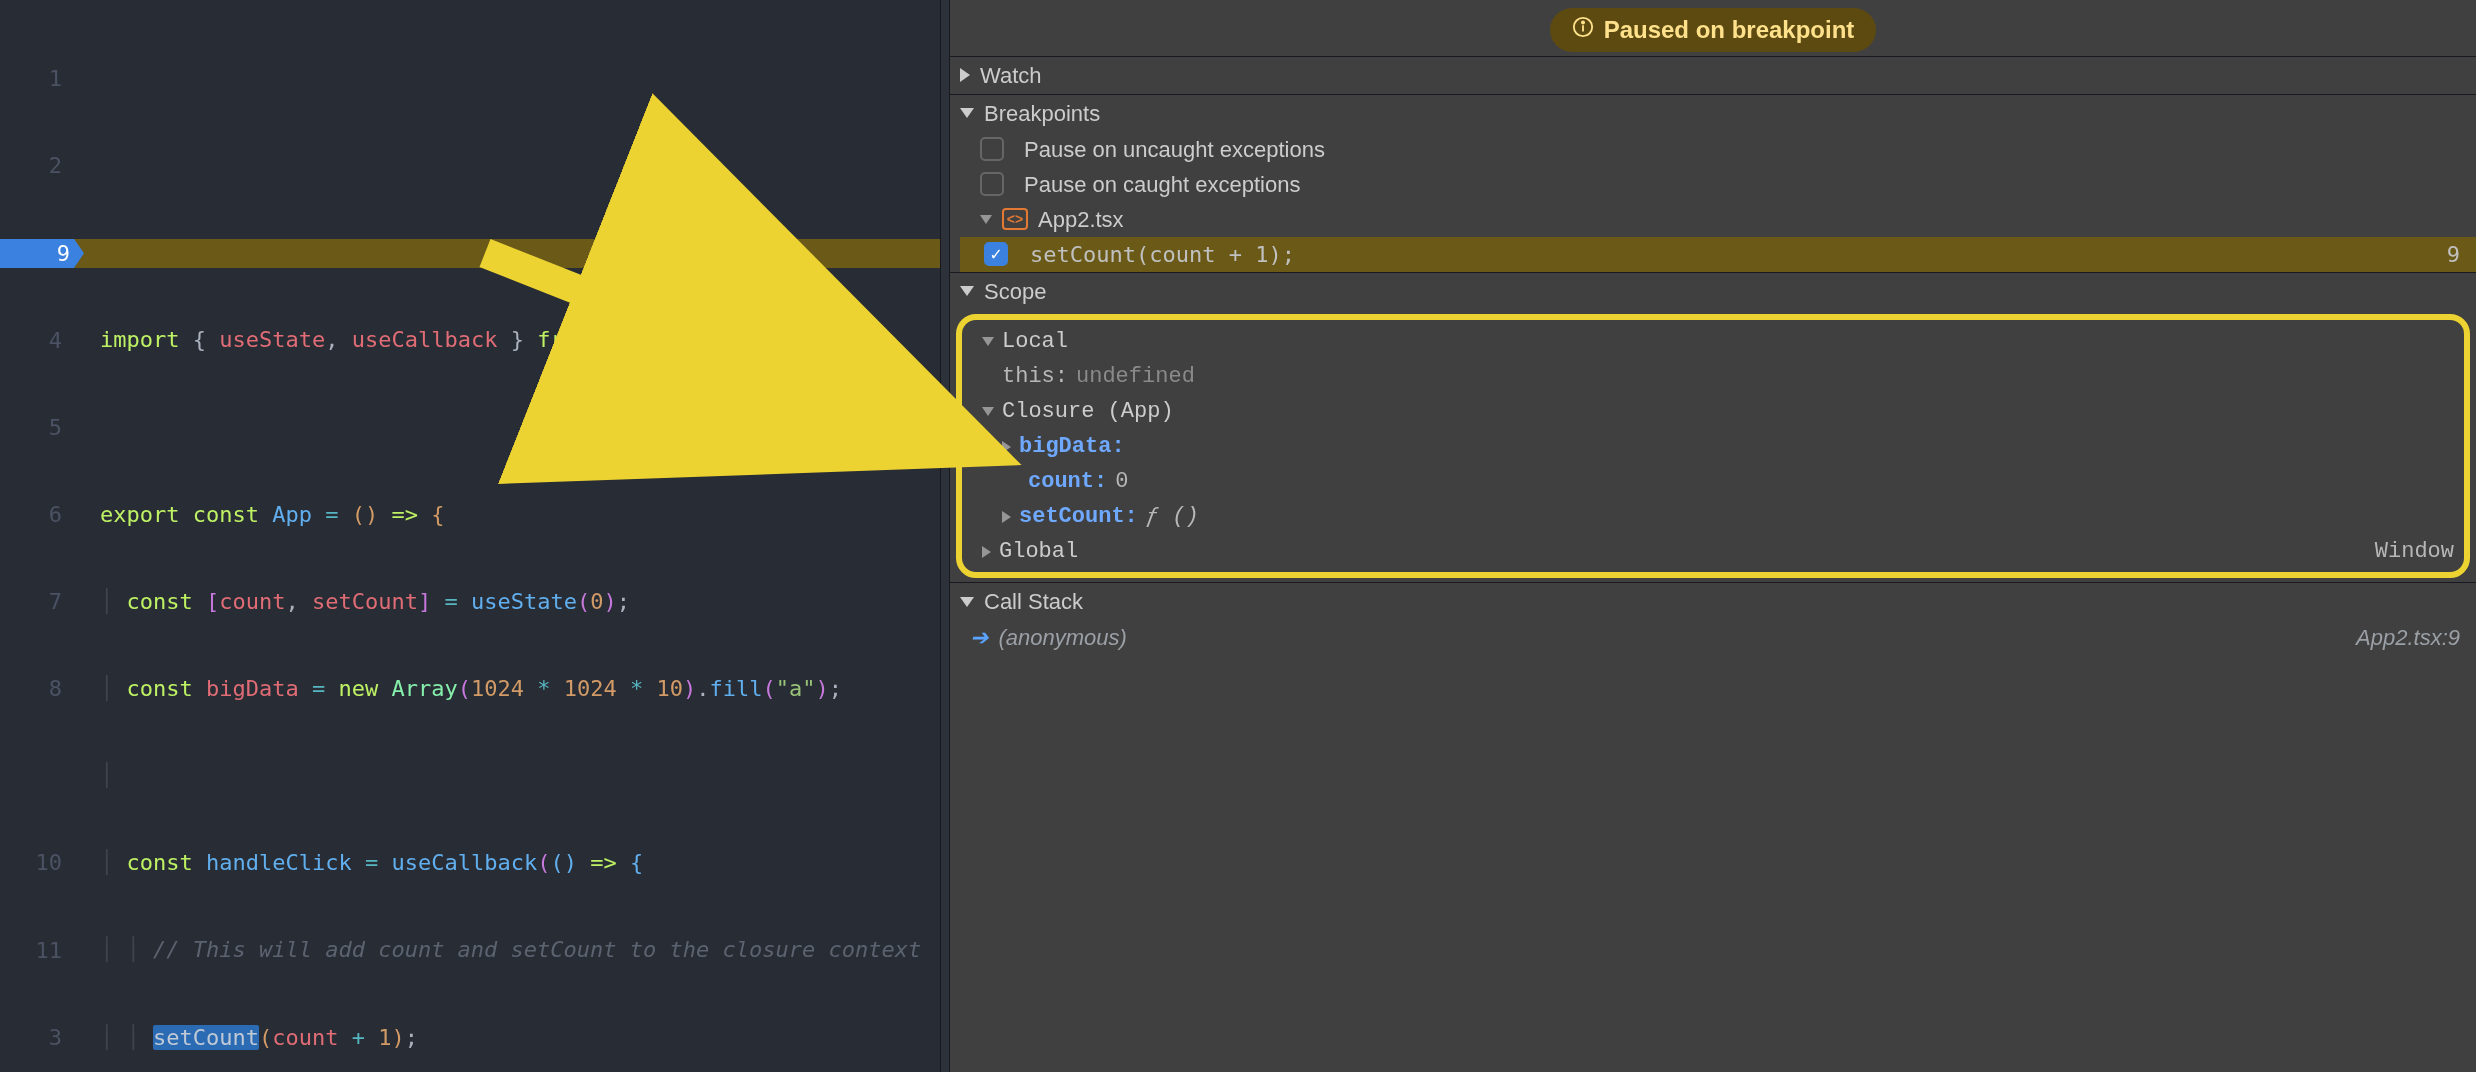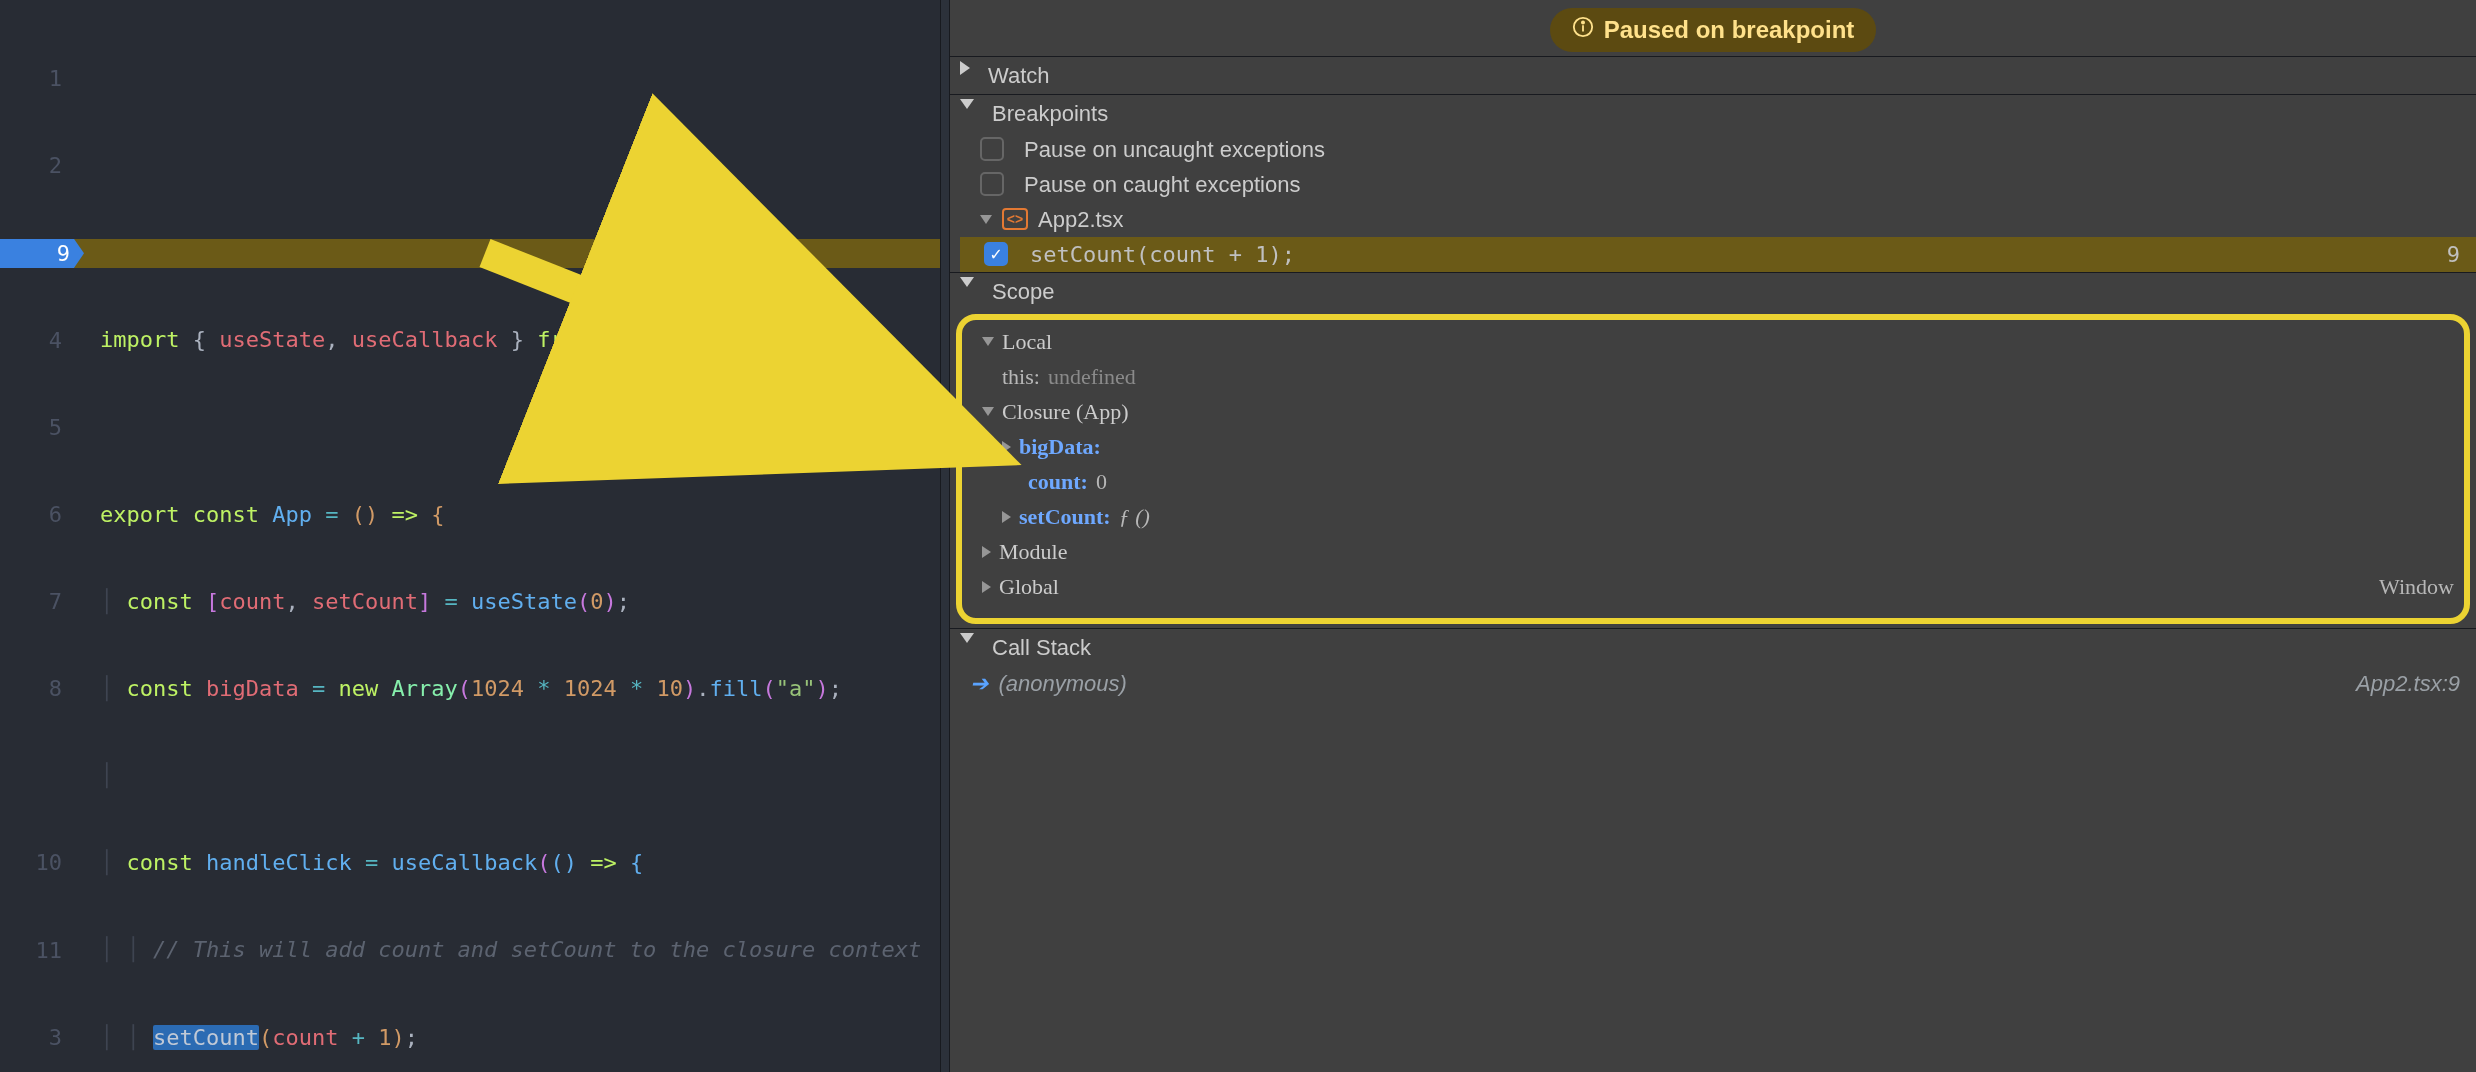--- a/index.html
+++ b/index.html
@@ -97,21 +97,21 @@
     border-radius: 999px;
     background: #5c4a11;
     color: #ffe18b;
     display: flex; align-items: center; gap: 10px;
     font-weight: 600;
     font-size: 24px;
   }
   .pause-badge svg { width: 22px; height: 22px; }
 
   .section-header {
-    display: flex; align-items: flex-start; gap: 18px;
+    display: flex; align-items: center; gap: 10px;
     padding: 4px 10px;
     border-top: 1px solid #181a1f;
     cursor: pointer;
   }
   .section-body { padding-left: 10px; }
   .tri { width: 0; height: 0; display: inline-block; }
   .tri-right { border-top: 7px solid transparent; border-bottom: 7px solid transparent; border-left: 10px solid #cccccc; }
   .tri-down  { border-left: 7px solid transparent; border-right: 7px solid transparent; border-top: 10px solid #cccccc; }
   .tri-right-sm { border-top: 6px solid transparent; border-bottom: 6px solid transparent; border-left: 9px solid #969696; }
   .tri-down-sm  { border-left: 6px solid transparent; border-right: 6px solid transparent; border-top: 9px solid #969696; }
@@ -142,22 +142,22 @@
     font-family: "SF Mono", Menlo, monospace;
   }
   .bp-entry .txt { color: #c0c0c0; }
   .bp-entry .ln { color: #c0c0c0; }
 
   .scope-box {
     position: relative;
     border: 6px solid #ecd332;
     border-radius: 20px;
     margin: 4px 6px;
-    padding: 4px 0 14px 0;
-    font-family: Liberation Serif, serif;
+    padding: 4px 0 3px 0;
+    font-family: Liberation Mono, monospace;
   }
   .scope-box .row { gap: 8px; }
   .k-blue { color: #6ea8ff; font-weight: 600; }
   .v-dim  { color: #8a8a8a; }
   .v-txt  { color: #b7b7b7; }
   .v-fn   { color: #b7b7b7; font-style: italic; }
 
   .global-row { display: flex; justify-content: space-between; padding-right: 10px; }
 
   .callstack-current-icon { color: #5aa3ff; font-size: 22px; }
@@ -305,24 +305,20 @@
     </div>
     <div class="row indent2">
       <span class="k-blue">count:</span>
       <span class="v-txt">0</span>
     </div>
     <div class="row indent1">
       <span class="tri tri-right-sm"></span>
       <span class="k-blue">setCount:</span>
       <span class="v-fn">ƒ ()</span>
     </div>
-    <div class="row">
-      <span class="tri tri-right-sm"></span>
-      <span>Module</span>
-    </div>
     <div class="row global-row">
       <span style="display:flex;align-items:center;gap:8px;justify-content:space-between;">
         <span class="tri tri-right-sm"></span>
         <span>Global</span>
       </span>
       <span class="v-txt">Window</span>
     </div>
   </div>
 
   <div class="section-header">

